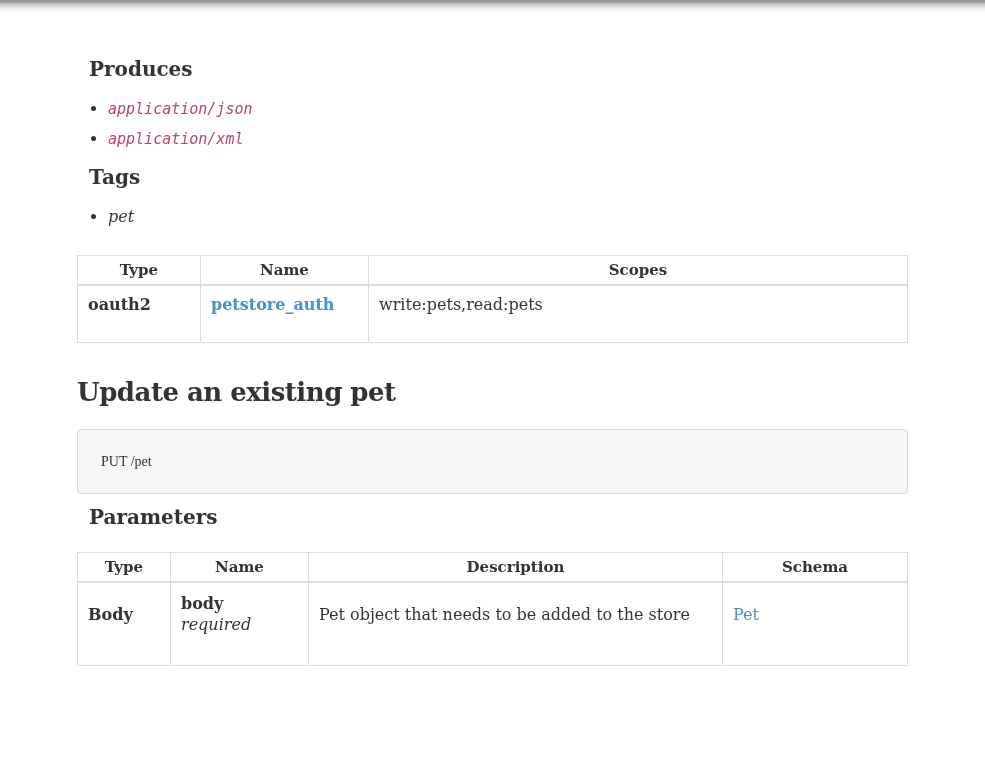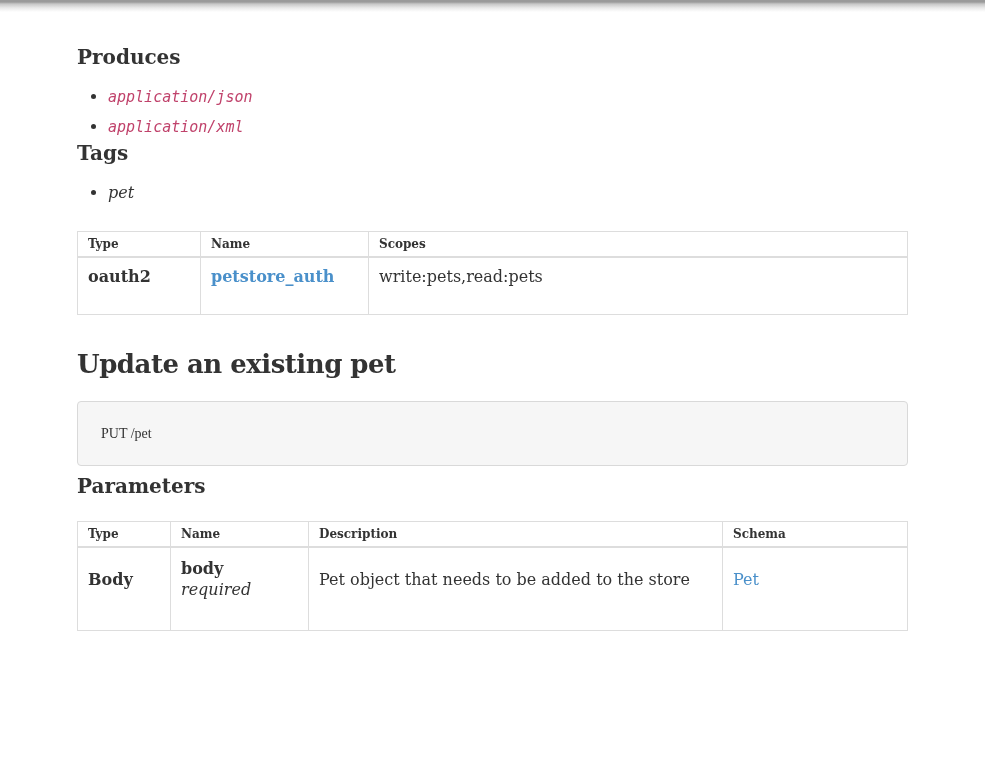--- a/index.html
+++ b/index.html
@@ -18,21 +18,21 @@
   .container {
     width: 831px;
     margin: 0 auto;
     padding-top: 34px;
     padding-bottom: 25px;
   }
   h4.section-heading {
     font-size: 20px;
     line-height: 22px;
     font-weight: bold;
-    margin: 0;
+    margin: 12px;
     color: #333333;
   }
   .mt30 { margin-top: 30px; }
   .mt32 { margin-top: 32px; }
   .mt36 { margin-top: 36px; }
   ul.plain-list {
     list-style: disc;
     margin: 14px 0 0 0;
     padding-left: 31px;
   }
@@ -48,22 +48,22 @@
     color: #c0426b;
   }
   table {
     border-collapse: collapse;
     width: 100%;
     margin-top: 23px;
     table-layout: fixed;
   }
   th {
     border: 1px solid #dddddd;
-    text-align: left;
-    font-size: 12px;
+    text-align: center;
+    font-size: 15px;
     font-weight: bold;
     padding: 5px 10px;
     color: #333333;
     border-bottom-width: 2px;
   }
   td {
     border: 1px solid #dddddd;
     text-align: left;
     font-size: 16px;
     vertical-align: middle;

